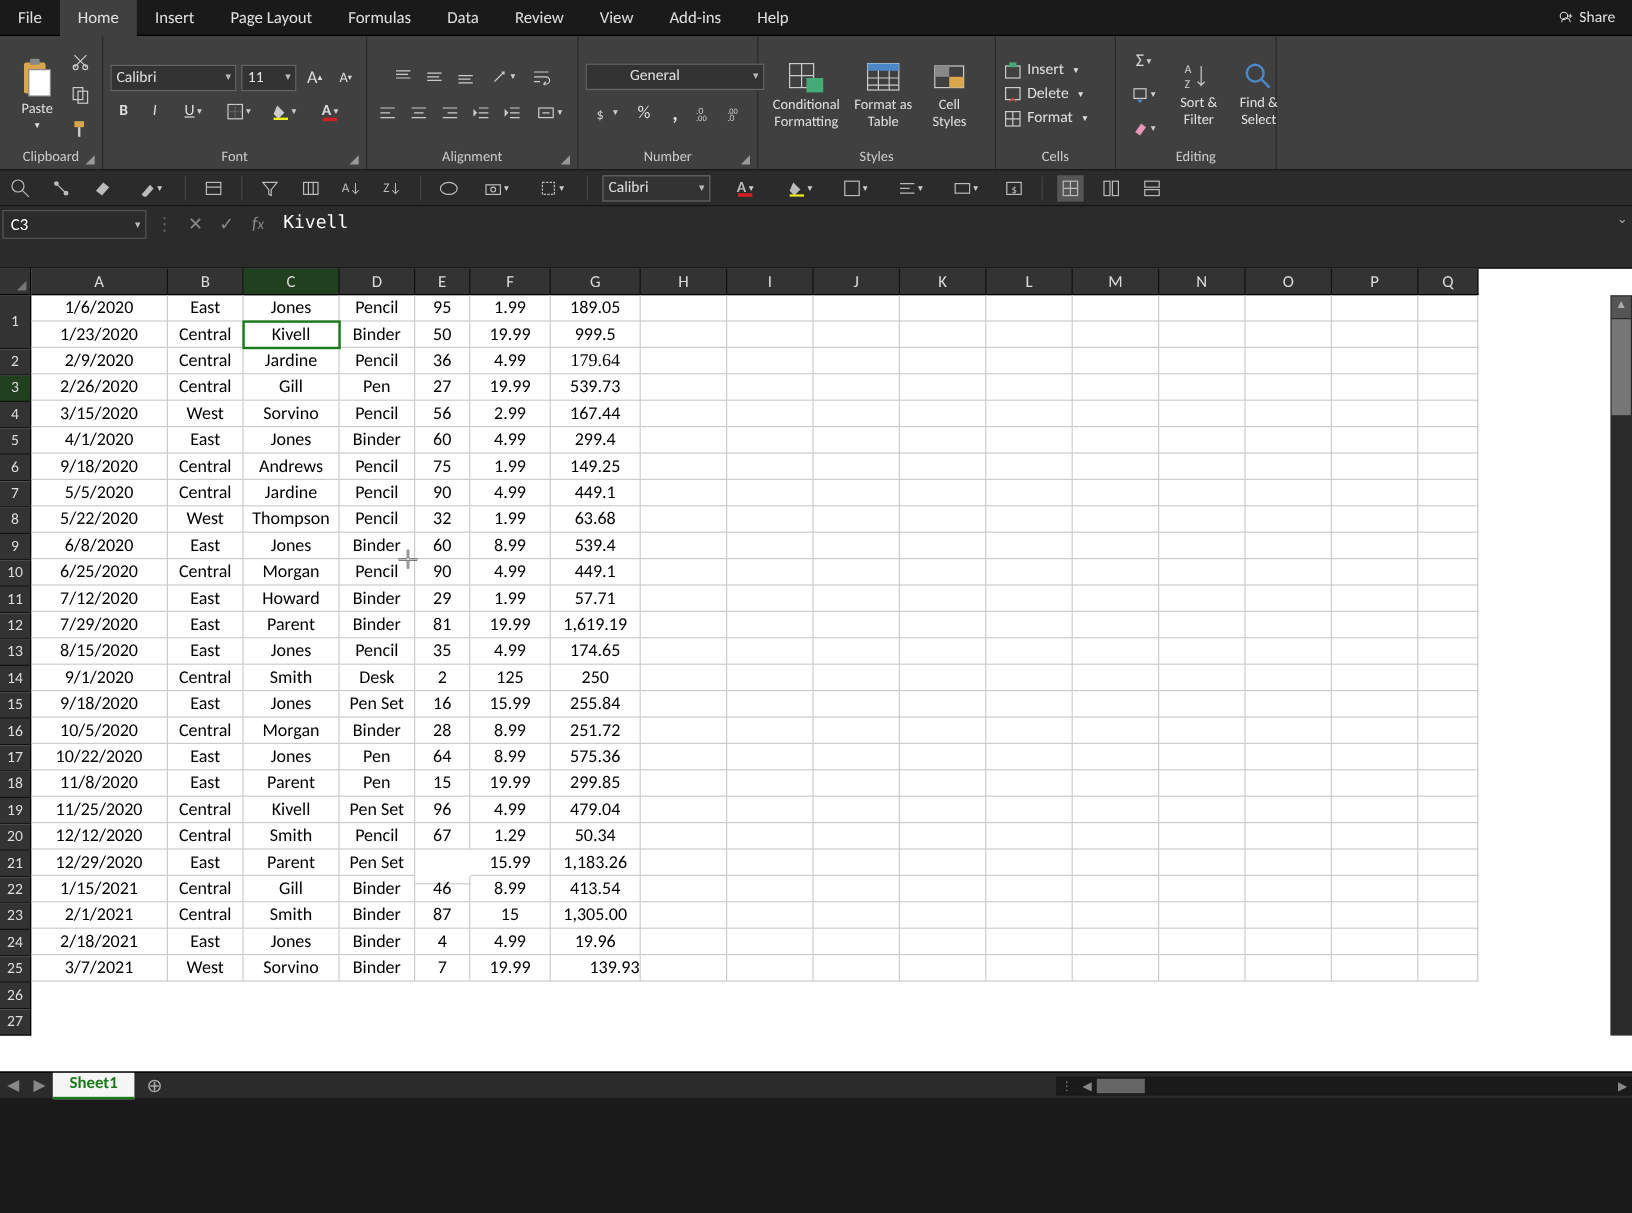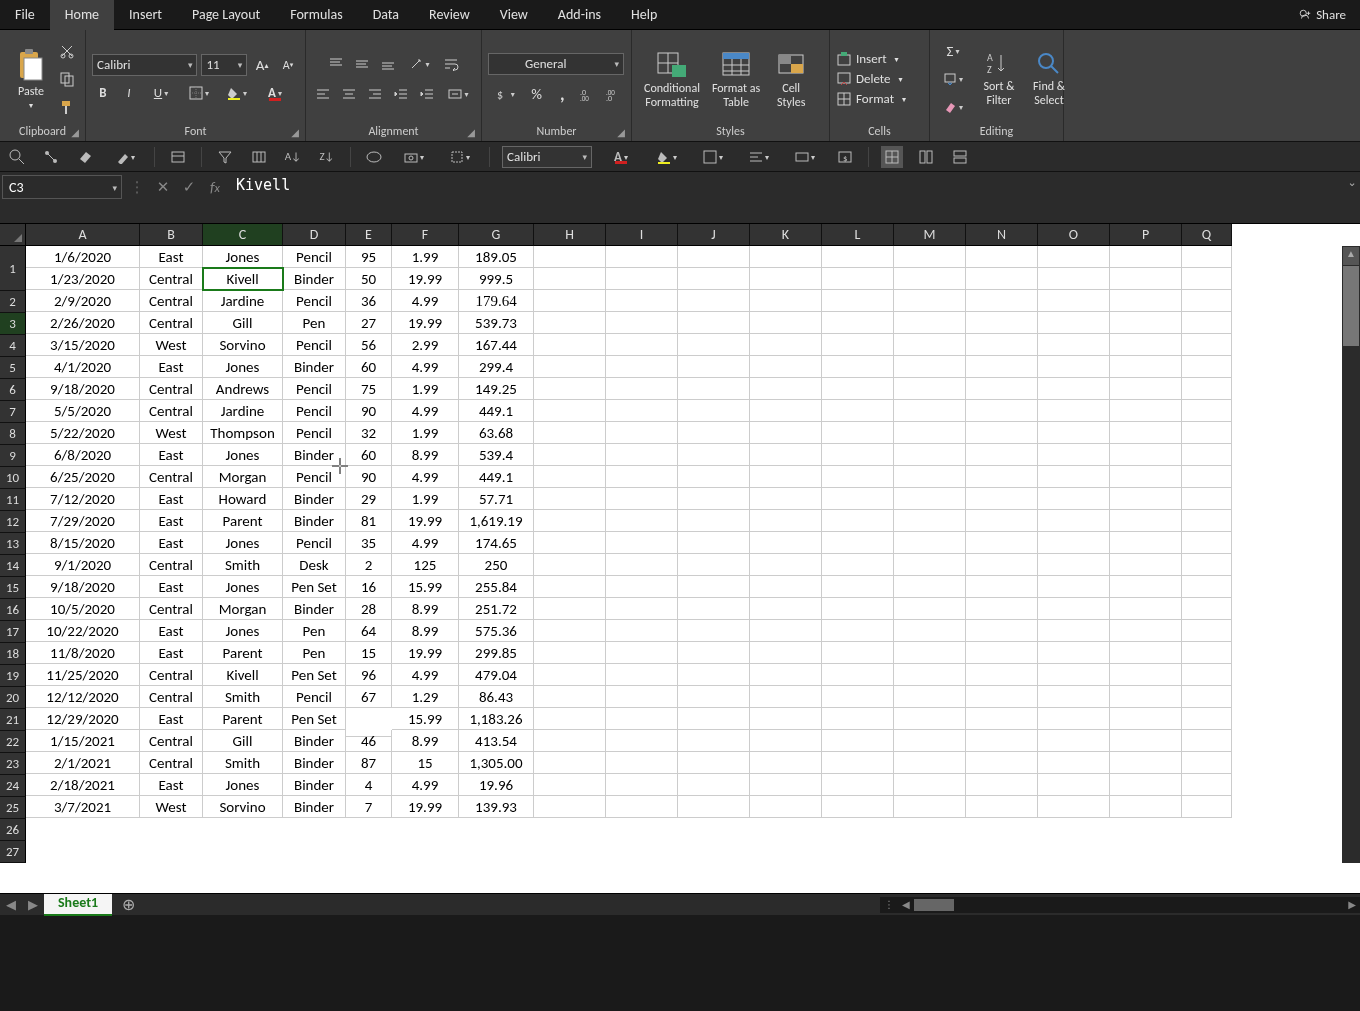--- a/index.html
+++ b/index.html
@@ -391,21 +391,21 @@
               <path d="M4 7h6" stroke="#ccc"></path>
             </svg>
           </span>
       </div>
     </div>
     <div class="group-label"><span>Alignment</span><span class="launcher">◢</span></div>
   </div>
 
   <div class="ribbon-group" style="width:150px;">
     <div class="group-body rcol" style="align-items:stretch; gap:8px;">
-      <div class="combo" style="width:136px;padding-left:36px;">
+      <div class="combo" style="width:149px;padding-left:36px;">
           <span>General</span>
           <span class="drop">▾</span>
         </div>
       <div class="rrow">
         <span class="icon-btn with-drop">
             <svg width="14" height="14">
               <text x="2" y="12" font-size="12" fill="#ccc">$</text>
             </svg>
           </span>
         <span class="icon-btn" style="font-size:15px;">%</span>
@@ -1098,21 +1098,21 @@
             <div class="cell" style="width: 72px;"></div>
             <div class="cell" style="width: 50px;"></div>
           </div>
           <div class="grid-row">
             <div class="cell" style="width: 114px;">12/12/2020</div>
             <div class="cell" style="width: 63px;">Central</div>
             <div class="cell" style="width: 80px;">Smith</div>
             <div class="cell" style="width: 63px;">Pencil</div>
             <div class="cell" style="width: 46px;">67</div>
             <div class="cell" style="width: 67px;">1.29</div>
-            <div class="cell" style="width: 75px;">86.43</div>
+            <div class="cell" style="width: 75px;">50.34</div>
             <div class="cell" style="width: 72px;"></div>
             <div class="cell" style="width: 72px;"></div>
             <div class="cell" style="width: 72px;"></div>
             <div class="cell" style="width: 72px;"></div>
             <div class="cell" style="width: 72px;"></div>
             <div class="cell" style="width: 72px;"></div>
             <div class="cell" style="width: 72px;"></div>
             <div class="cell" style="width: 72px;"></div>
             <div class="cell" style="width: 72px;"></div>
             <div class="cell" style="width: 50px;"></div>
@@ -1193,21 +1193,21 @@
             <div class="cell" style="width: 72px;"></div>
             <div class="cell" style="width: 50px;"></div>
           </div>
           <div class="grid-row">
             <div class="cell" style="width: 114px;">3/7/2021</div>
             <div class="cell" style="width: 63px;">West</div>
             <div class="cell" style="width: 80px;">Sorvino</div>
             <div class="cell" style="width: 63px;">Binder</div>
             <div class="cell" style="width: 46px;">7</div>
             <div class="cell" style="width: 67px;">19.99</div>
-            <div class="cell" style="width: 75px;">139.93</div>
+            <div class="cell" style="width: 75px; text-align: right;">139.93</div>
             <div class="cell" style="width: 72px;"></div>
             <div class="cell" style="width: 72px;"></div>
             <div class="cell" style="width: 72px;"></div>
             <div class="cell" style="width: 72px;"></div>
             <div class="cell" style="width: 72px;"></div>
             <div class="cell" style="width: 72px;"></div>
             <div class="cell" style="width: 72px;"></div>
             <div class="cell" style="width: 72px;"></div>
             <div class="cell" style="width: 72px;"></div>
             <div class="cell" style="width: 50px;"></div>

